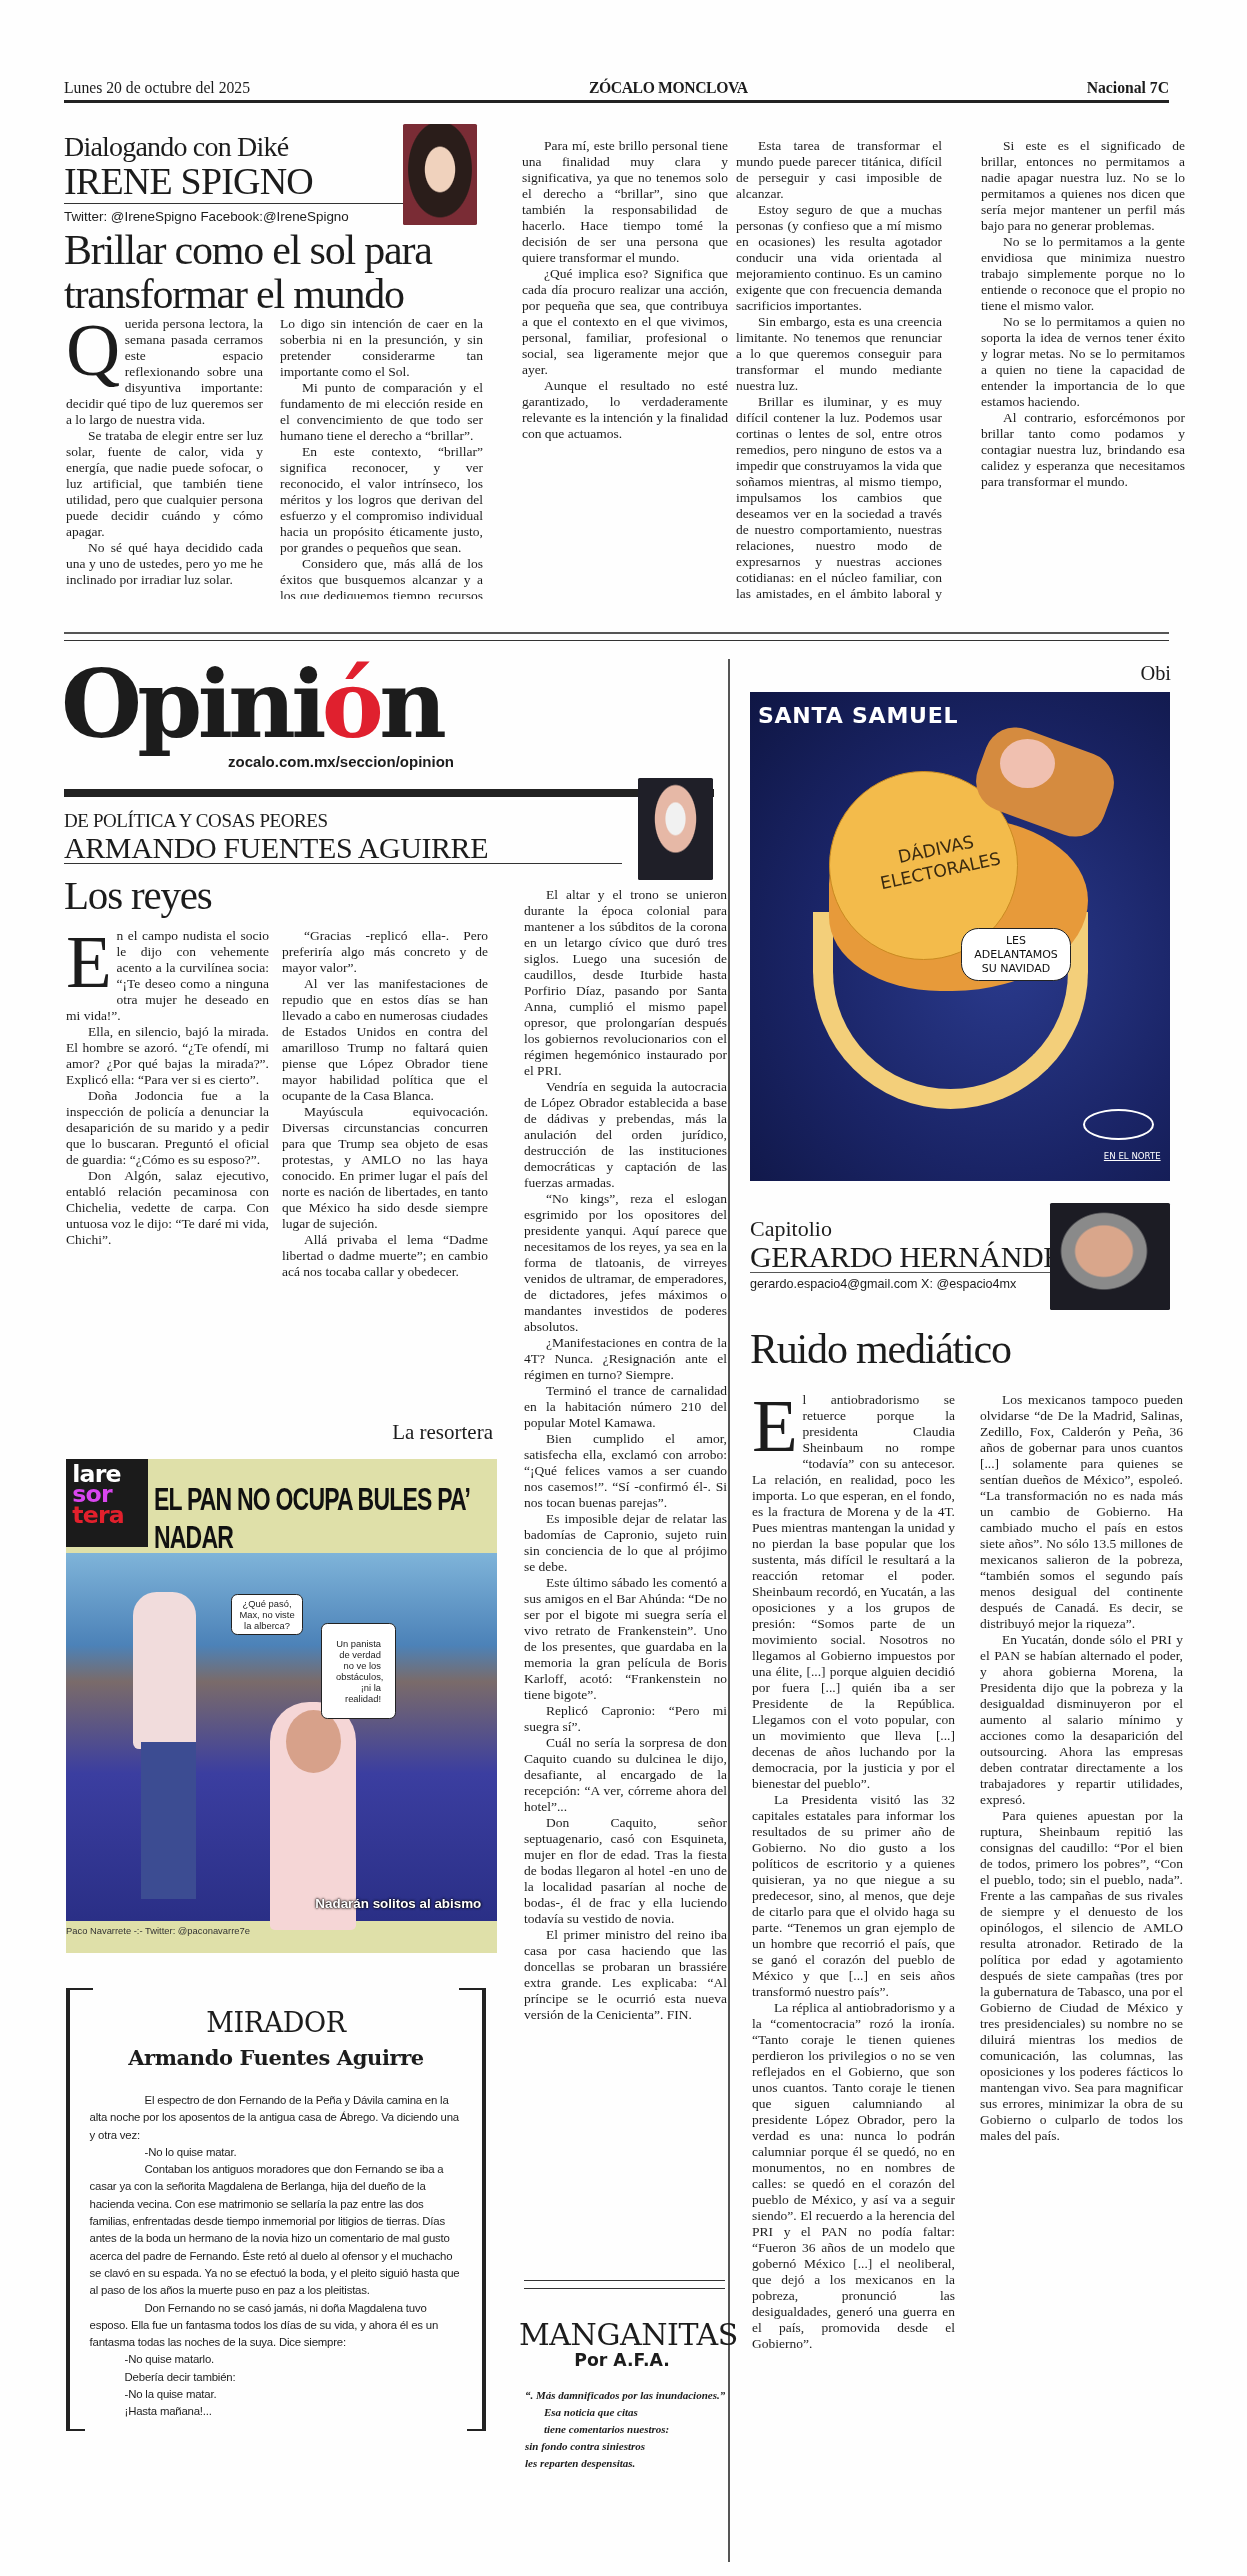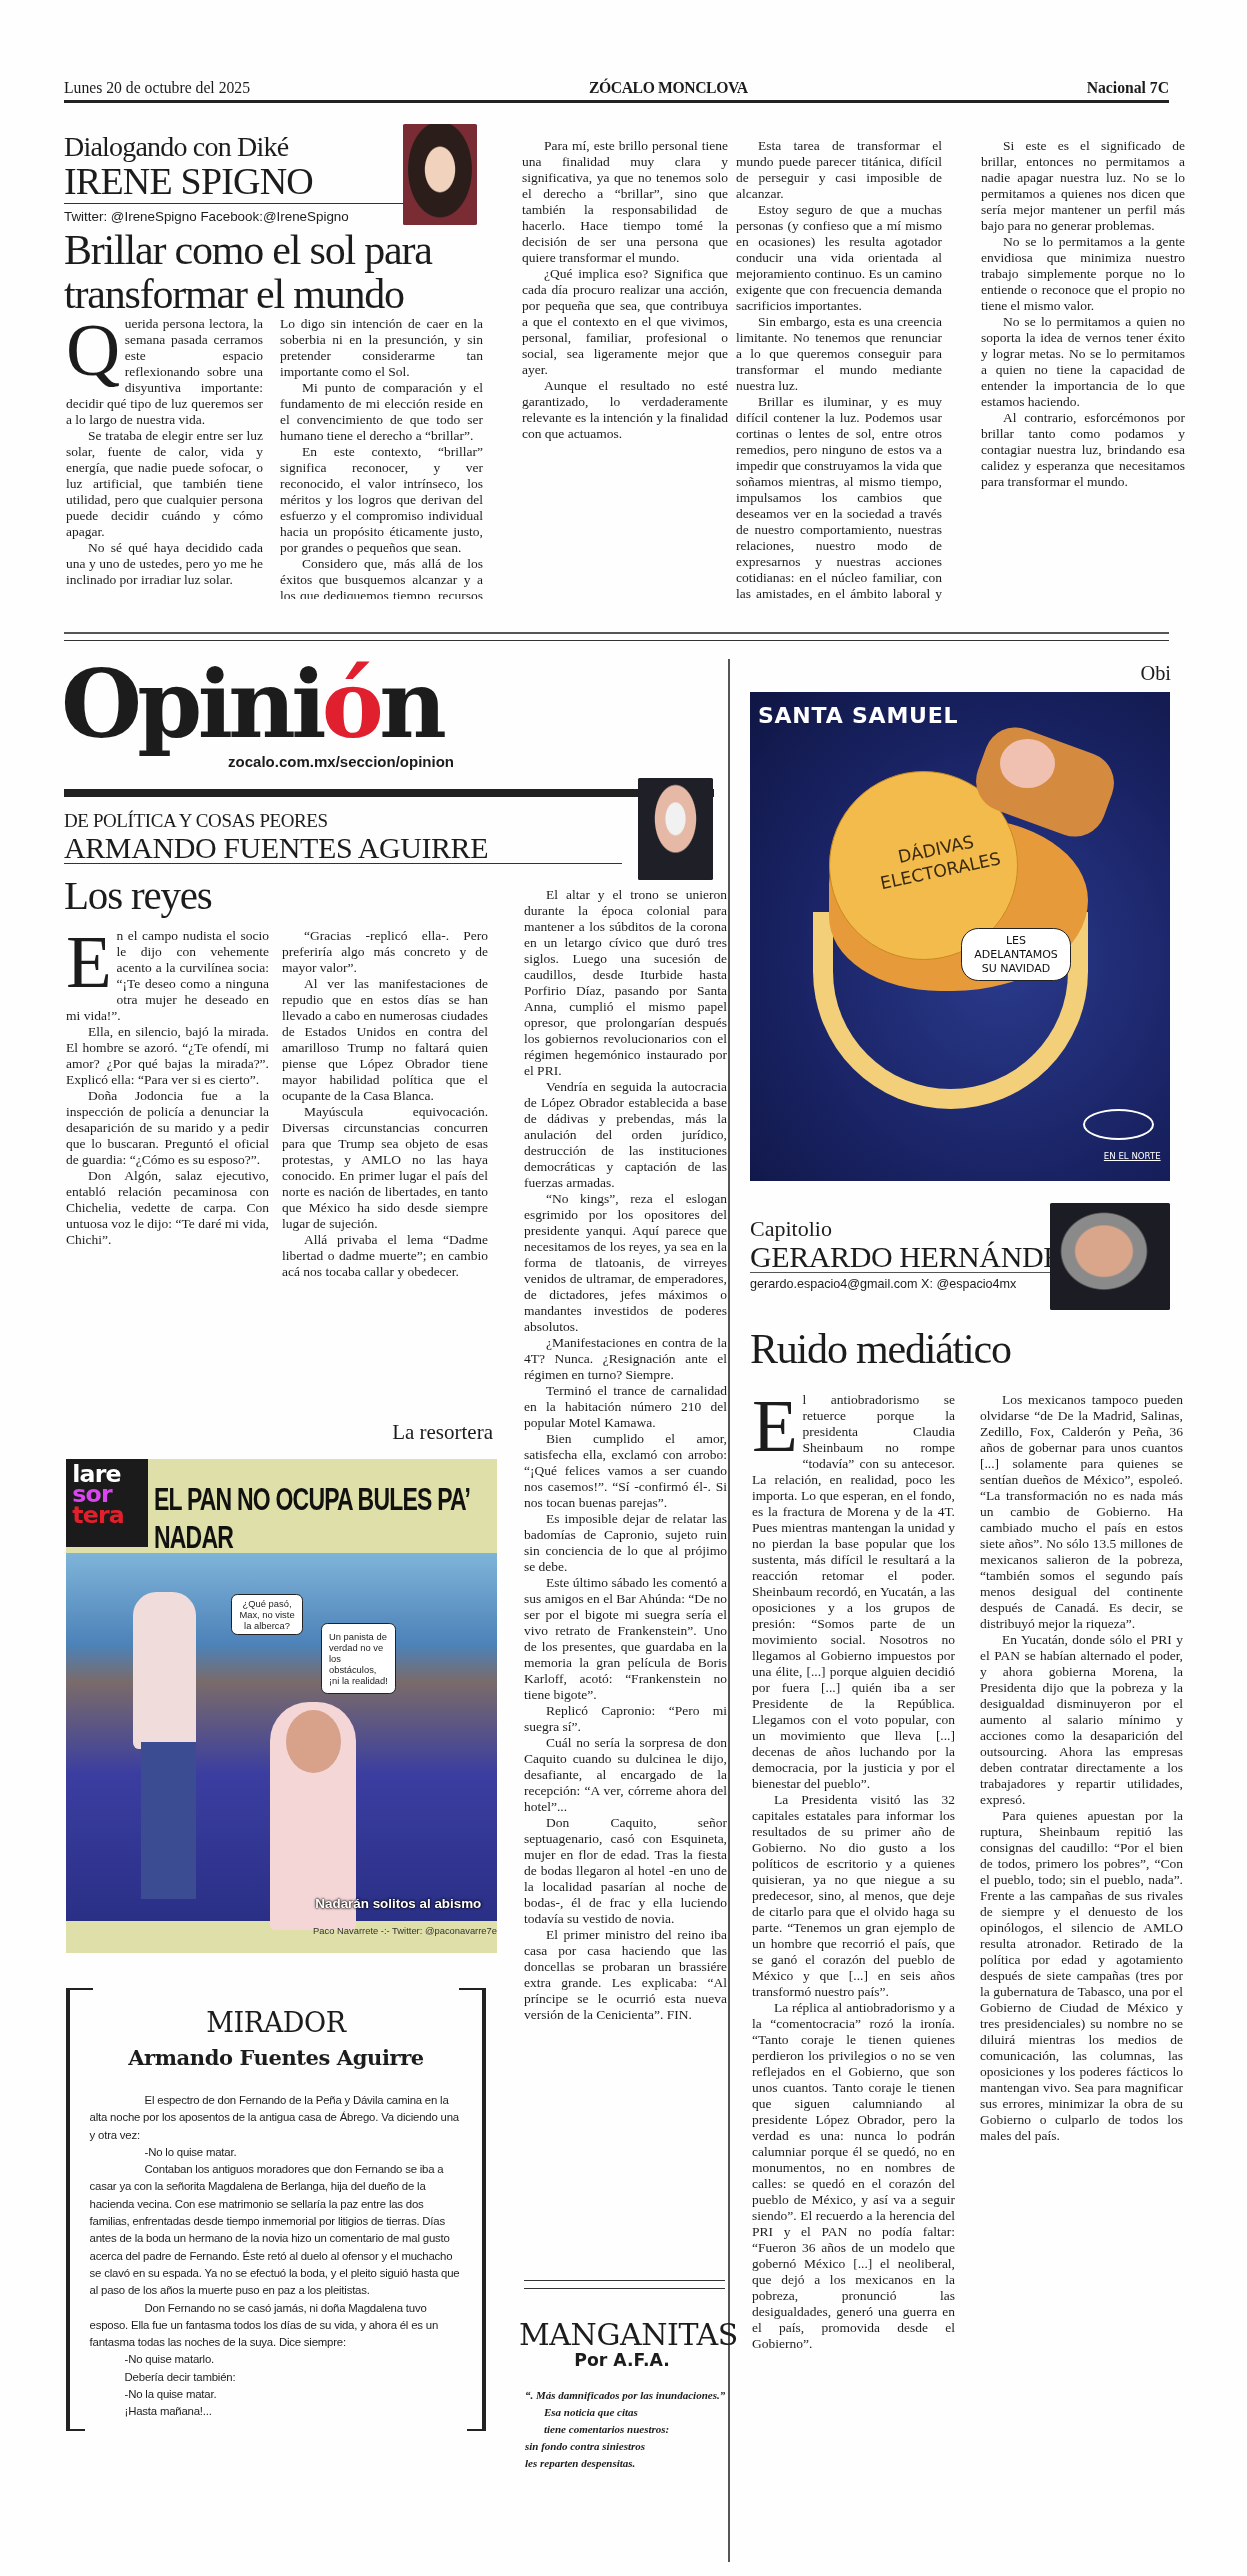--- a/index.html
+++ b/index.html
@@ -130,23 +130,23 @@
     <div style="color:#e2202c">tera</div>
   </div>
   <div style="position:absolute;left:88px;top:22px;font-family:'Liberation Sans',sans-serif;font-weight:bold;font-size:23px;letter-spacing:-0.8px;color:#111;transform:scaleY(1.4);transform-origin:left top">EL PAN NO OCUPA BULES PA’ NADAR</div>
   <div style="position:absolute;left:0;top:94px;width:431px;height:368px;background:linear-gradient(180deg,#7fb4d9 0%,#4c82b8 25%,#7a6b6a 35%,#3b3ea0 60%,#2a2f86 100%)">
     <div style="position:absolute;left:67px;top:39px;width:63px;height:157px;background:#f1dcdc;border-radius:23.6px 23.6px 6.3px 6.3px"></div>
     <div style="position:absolute;left:75px;top:189px;width:55px;height:157px;background:#3c4c92"></div>
     <div style="position:absolute;left:204px;top:149px;width:86px;height:228px;background:#f5d6d6;border-radius:39px 39px 4.7px 4.7px"></div>
     <div style="position:absolute;left:220px;top:157px;width:55px;height:63px;background:#d7a18a;border-radius:50%"></div>
   </div>
   <div style="position:absolute;left:165px;top:135px;width:72px;padding:3.1px;background:#fff;border:1.6px solid #222;border-radius:6.3px;font-family:'Liberation Sans',sans-serif;font-size:9.4px;text-align:center;line-height:11px">¿Qué pasó, Max, no viste la alberca?</div>
-  <div style="position:absolute;left:255px;top:164px;width:75px;padding:7px;background:#fff;border:1.6px solid #222;border-radius:6.3px;font-family:'Liberation Sans',sans-serif;font-size:9.4px;text-align:left;line-height:11px">Un panista de verdad no ve los obstáculos, ¡ni la realidad!</div>
+  <div style="position:absolute;left:255px;top:164px;width:75px;padding:14px;background:#fff;border:1.6px solid #222;border-radius:6.3px;font-family:'Liberation Sans',sans-serif;font-size:9.4px;text-align:right;line-height:11px">Un panista de verdad no ve los obstáculos, ¡ni la realidad!</div>
   <div style="position:absolute;right:15.7px;top:437px;font-family:'Liberation Sans',sans-serif;font-weight:bold;font-size:13.4px;color:#fff;text-shadow:0 0 2.4px #000,0 0 2.4px #000">Nadarán solitos al abismo</div>
-  <div style="position:absolute;left:0;top:466px;width:431px;text-align:right;font-family:'Liberation Sans',sans-serif;font-size:9.4px;color:#333">Paco Navarrete -:- Twitter: @paconavarre7e</div>
+  <div style="position:absolute;left:0;top:466px;width:431px;text-align:left;font-family:'Liberation Sans',sans-serif;font-size:9.4px;color:#333">Paco Navarrete -:- Twitter: @paconavarre7e</div>
 </div>
 
 <div class="abs" style="top:1988px;left:66px;width:420px;height:566px">
   <div class="tick" style="left:0;top:0"></div>
   <div class="tick" style="right:0;top:0"></div>
   <div style="position:absolute;left:0;top:0;width:3.9px;height:443px;background:#222"></div>
   <div style="position:absolute;right:0;top:0;width:3.9px;height:443px;background:#222"></div>
   <div class="tick" style="left:0;top:441px;width:19px"></div>
   <div class="tick" style="right:0;top:441px;width:19px"></div>
   <div style="position:absolute;top:19px;width:420px;text-align:center;font-family:'DejaVu Serif',serif;font-size:27px;letter-spacing:-0.4px">MIRADOR</div>

